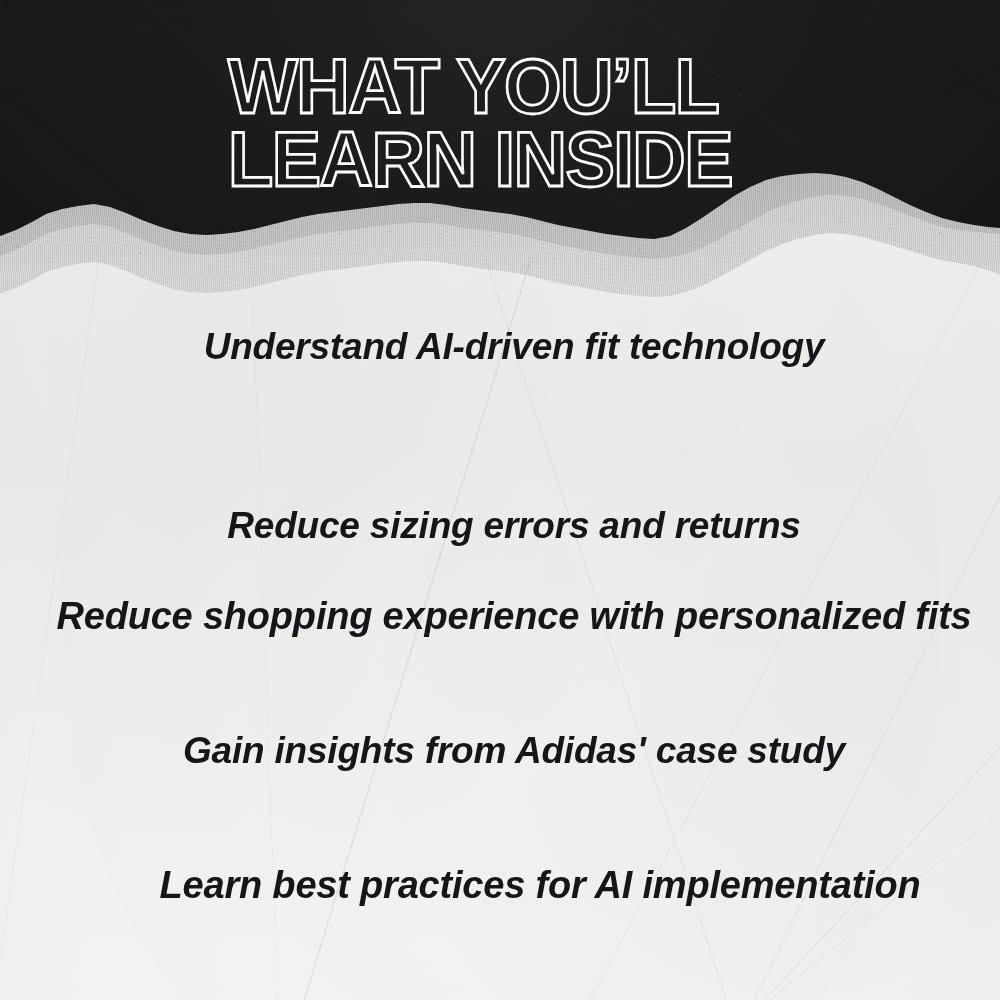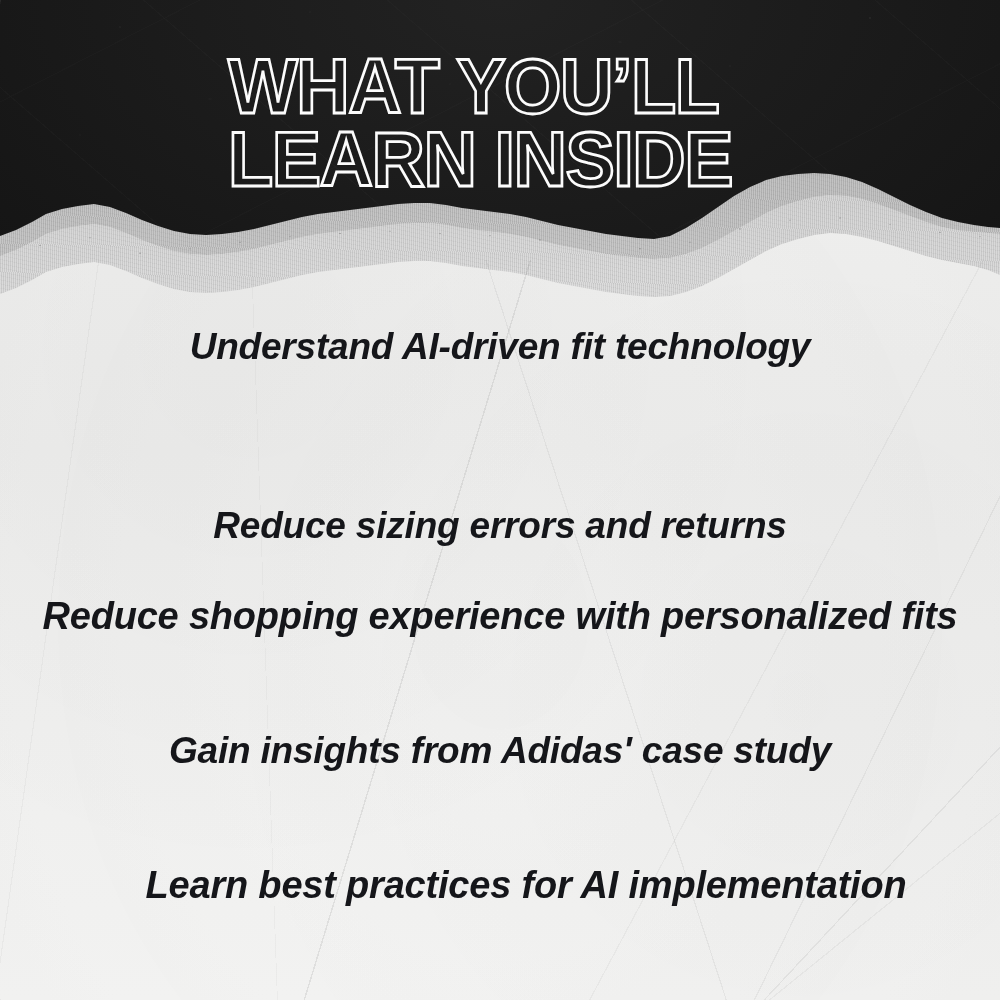--- a/index.html
+++ b/index.html
@@ -189,21 +189,21 @@
       linear-gradient(-64deg, transparent 0 18.0%, rgba(120,120,120,.18) 18.0% 18.1%, transparent 18.1% 100%),
       linear-gradient(133deg, transparent 0 86.0%, rgba(120,120,120,.22) 86.0% 86.1%, transparent 86.1% 100%),
       linear-gradient(-39deg, transparent 0 12.0%, rgba(120,120,120,.16) 12.0% 12.1%, transparent 12.1% 100%),
       linear-gradient(118deg, transparent 0 70.5%, rgba(120,120,120,.14) 70.5% 70.6%, transparent 70.6% 100%),
       linear-gradient(-82deg, transparent 0 91.0%, rgba(120,120,120,.13) 91.0% 91.1%, transparent 91.1% 100%),
       linear-gradient(88deg,  transparent 0 27.0%, rgba(120,120,120,.12) 27.0% 27.08%, transparent 27.08% 100%);
   }
 
   
   .bullets {
-    position:absolute; left:0; top:0; width:960px; height:1000px;
+    position:absolute; left:14px; top:0; width:960px; height:1000px;
     z-index:8;
   }
   .bullet-line {
     position:absolute;
     left:0; width:1000px;
     text-align:center;
     font-family:"Liberation Sans", sans-serif;
     font-style:italic;
     font-weight:700;
     font-size:37px;

